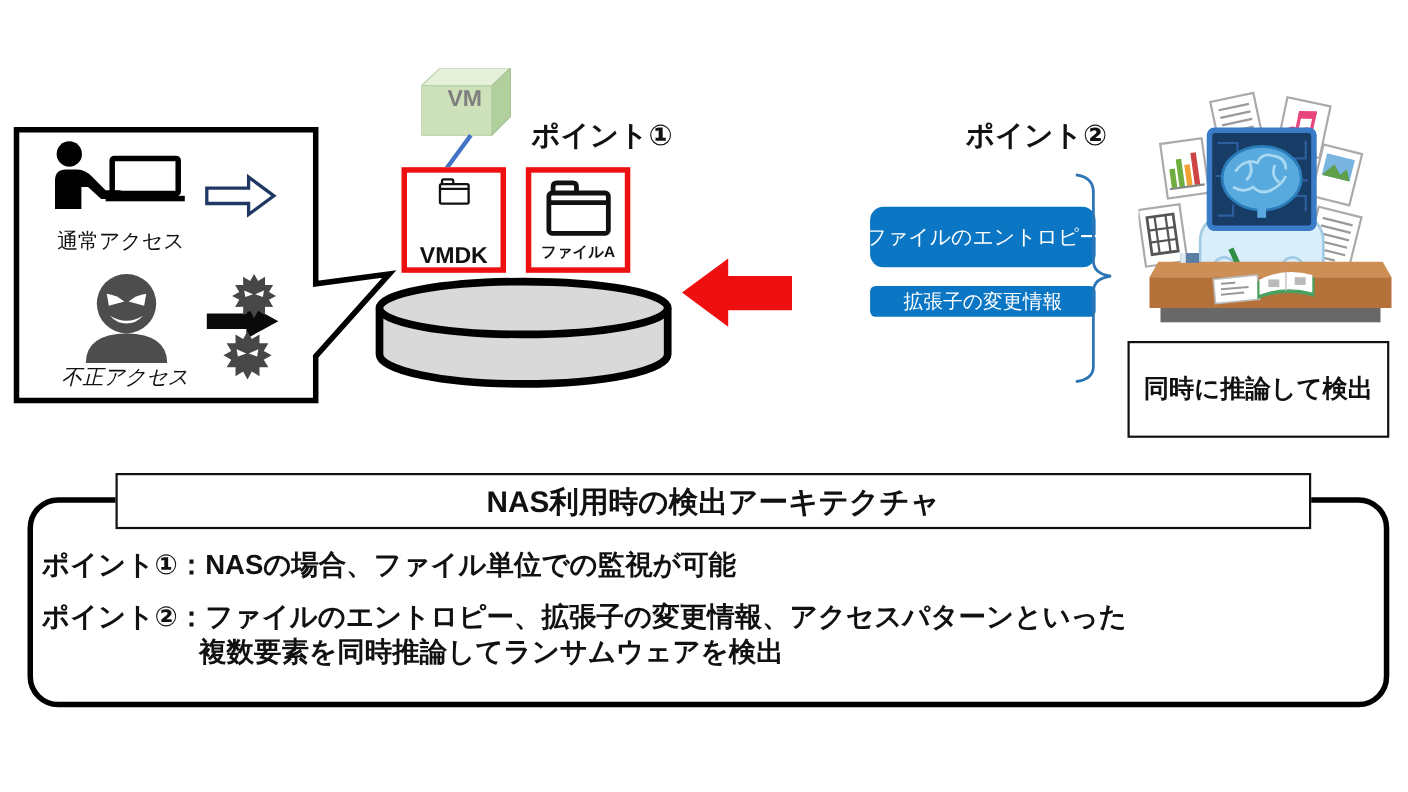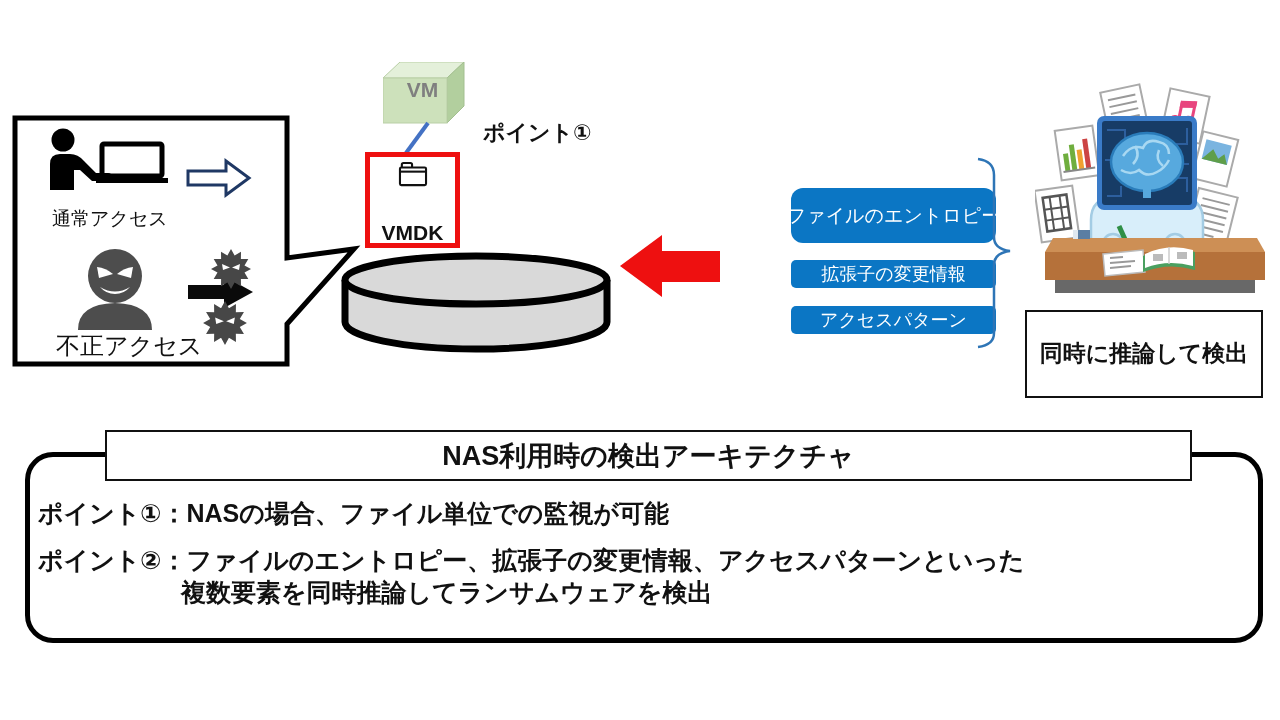--- a/index.html
+++ b/index.html
@@ -79,57 +79,65 @@
     <polygon points="41,21 34.5,24.6 38.3,31 30.9,30.9 31,38.3 24.6,34.5 21,41 17.4,34.5 11,38.3 11.1,30.9 3.7,31 7.5,24.6 1,21 7.5,17.4 3.7,11 11.1,11.1 11,3.7 17.4,7.5 21,1 24.6,7.5 31,3.7 30.9,11.1 38.3,11 34.5,17.4" fill="#474747"></polygon>
     <path d="M12,16 L20,19.5 L13,22 Z" fill="#fff"></path>
     <path d="M30,16 L22,19.5 L29,22 Z" fill="#fff"></path>
   </svg>
   <svg class="abs" style="left:202px;top:300px;" width="46" height="46" viewBox="0 0 42 42">
     <polygon points="41,21 34.5,24.6 38.3,31 30.9,30.9 31,38.3 24.6,34.5 21,41 17.4,34.5 11,38.3 11.1,30.9 3.7,31 7.5,24.6 1,21 7.5,17.4 3.7,11 11.1,11.1 11,3.7 17.4,7.5 21,1 24.6,7.5 31,3.7 30.9,11.1 38.3,11 34.5,17.4" fill="#474747"></polygon>
     <path d="M12,16 L20,19.5 L13,22 Z" fill="#fff"></path>
     <path d="M30,16 L22,19.5 L29,22 Z" fill="#fff"></path>
   </svg>
 
-  <div class="lbl" style="left:56px;top:330px;font-size:24px;">不正アクセス</div>
+  <div class="lbl" style="left:56px;top:330px;font-size:19px;font-style:italic;">不正アクセス</div>
 
   <svg class="abs" style="left:383px;top:62px;" width="84" height="62" viewBox="0 0 84 62">
     <polygon points="0,16 17,0 81,0 64,16" fill="#E4F0DA" stroke="#b9cfa6" stroke-width="1"></polygon>
     <polygon points="64,16 81,0 81,44 64,61" fill="#B2CF9E" stroke="#a3bf90" stroke-width="1"></polygon>
     <rect x="0" y="16" width="64" height="45" fill="#CDE1BB" stroke="#b9cfa6" stroke-width="1"></rect>
   </svg>
   <div class="lbl bold" style="left:383px;top:78px;width:79px;text-align:center;font-size:21px;color:#7f7f7f;">VM</div>
 
   <svg class="abs" style="left:398px;top:120px;" width="40" height="38" viewBox="0 0 40 38">
     <line x1="30" y1="3" x2="8" y2="33" stroke="#4472C4" stroke-width="4"></line>
   </svg>
 
-  <div class="lbl bold" style="left:483px;top:118px;font-size:22px;">ポイント①</div>
+  <div class="lbl bold" style="left:483px;top:106px;font-size:26px;">ポイント①</div>
 
   <div class="folder-box" style="left:365px;gap:34px;">
     <svg width="66" height="56" viewBox="0 0 66 58" style="margin-top:3px;">
       <path d="M9,16 v-6 q0,-3.5 3.5,-3.5 h15 q3.5,0 3.5,3.5 v6" fill="#fff" stroke="#111" stroke-width="4.5"></path>
       <rect x="5" y="16" width="56" height="38" rx="3" fill="#fff" stroke="#111" stroke-width="4.5"></rect>
       <line x1="5" y1="25" x2="61" y2="25" stroke="#111" stroke-width="4.5"></line>
     </svg>
     <div class="folder-label" style="font-size:21px;">VMDK</div>
   </div>
+  <div class="folder-box" style="left:478px;">
+    <svg width="66" height="56" viewBox="0 0 66 58" style="margin-top:3px;">
+      <path d="M9,16 v-6 q0,-3.5 3.5,-3.5 h15 q3.5,0 3.5,3.5 v6" fill="#fff" stroke="#111" stroke-width="4.5"></path>
+      <rect x="5" y="16" width="56" height="38" rx="3" fill="#fff" stroke="#111" stroke-width="4.5"></rect>
+      <line x1="5" y1="25" x2="61" y2="25" stroke="#111" stroke-width="4.5"></line>
+    </svg>
+    <div class="folder-label" style="font-size:14px;margin-top:6px;">ファイルA</div>
+  </div>
 
   <svg class="abs" style="left:336px;top:250px;" width="280" height="108" viewBox="0 0 280 108">
     <path d="M9,30 V72 A131,27 0 0 0 271,72 V30" fill="#D9D9D9" stroke="#000" stroke-width="7"></path>
     <ellipse cx="140" cy="30" rx="131" ry="24" fill="#D9D9D9" stroke="#000" stroke-width="7"></ellipse>
   </svg>
 
   <svg class="abs" style="left:616px;top:230px;" width="110" height="70" viewBox="0 0 110 70">
     <polygon points="4,36 46,5 46,21 104,21 104,52 46,52 46,67" fill="#EE1010"></polygon>
   </svg>
 
+  <div class="lbl bold" style="left:878px;top:106px;font-size:26px;">ポイント②</div>
 
   <div class="factor-btn factor-1">ファイルのエントロピー</div>
   <div class="factor-btn factor-2">拡張子の変更情報</div>
-  <div class="factor-btn factor-3">アクセスパターン</div>
 
   <svg class="abs" style="left:968px;top:155px;" width="48" height="196" viewBox="0 0 48 196">
     <path d="M10,4 Q26,6 26,20 L26,82 Q26,94 42,96 Q26,98 26,110 L26,178 Q26,190 10,192" fill="none" stroke="#2E75B6" stroke-width="2.5"></path>
   </svg>
 
   <svg class="abs" style="left:1035px;top:80px;" width="240" height="225" viewBox="0 0 240 225">
 
     <g transform="rotate(-12 90 33)">
       <rect x="70" y="8" width="40" height="50" fill="#fff" stroke="#aaa" stroke-width="2"></rect>
       <g stroke="#999" stroke-width="2">

